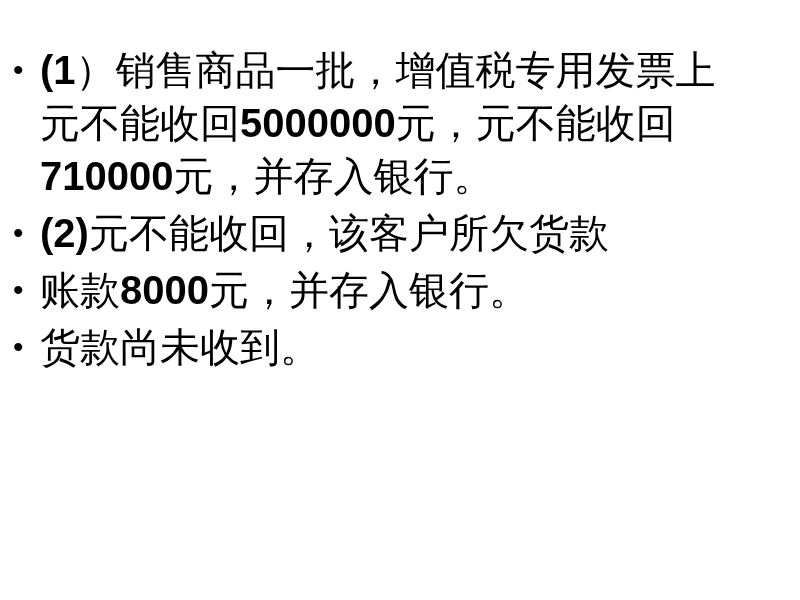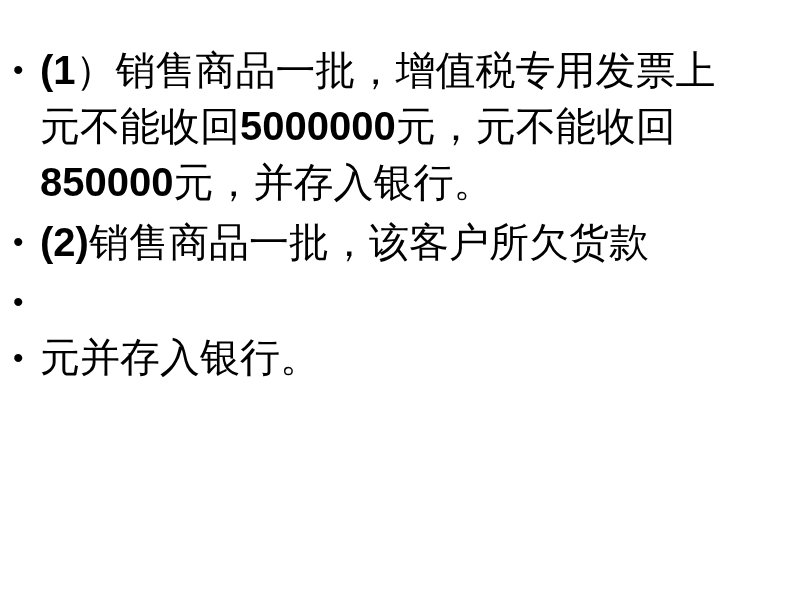--- a/index.html
+++ b/index.html
@@ -37,50 +37,51 @@
     flex: 1 1 auto;
     min-width: 0;
   }
   .text-line {
     font-size: 40px;
     line-height: 52px;
     white-space: nowrap;
     color: #000000;
   }
   .seg-cn {
-    font-family: Liberation Mono, monospace;
+    font-family: Liberation Sans, sans-serif;
     font-weight: 400;
   }
   .seg-num {
     font-family: "Liberation Sans", "DejaVu Sans", sans-serif;
     font-weight: 700;
   }
 </style>
 </head>
 <body>
 
 <div class="slide" style="background: rgb(255, 255, 255); color: rgb(0, 0, 0);">
     <div class="bullet-item">
       <span class="bullet-marker">•</span>
       <div class="bullet-content">
         <div class="text-line"><span class="seg-num">(1</span><span class="seg-cn">）销售商品一批，增值税专用发票上</span></div>
         <div class="text-line"><span class="seg-cn">元不能收回</span><span class="seg-num">5000000</span><span class="seg-cn">元，元不能收回</span></div>
-        <div class="text-line"><span class="seg-num">850000</span><span class="seg-cn">元，并存入银行。</span></div>
+        <div class="text-line"><span class="seg-num">710000</span><span class="seg-cn">元，并存入银行。</span></div>
       </div>
     </div>
     <div class="bullet-item">
       <span class="bullet-marker">•</span>
       <div class="bullet-content">
-        <div class="text-line"><span class="seg-num">(2)</span><span class="seg-cn">销售商品一批，该客户所欠货款</span></div>
+        <div class="text-line"><span class="seg-num">(2)</span><span class="seg-cn">元不能收回，该客户所欠货款</span></div>
       </div>
     </div>
     <div class="bullet-item">
       <span class="bullet-marker">•</span>
       <div class="bullet-content">
+        <div class="text-line"><span class="seg-cn">账款</span><span class="seg-num">8000</span><span class="seg-cn">元，并存入银行。</span></div>
       </div>
     </div>
     <div class="bullet-item">
       <span class="bullet-marker">•</span>
       <div class="bullet-content">
-        <div class="text-line"><span class="seg-cn">元并存入银行。</span></div>
+        <div class="text-line"><span class="seg-cn">货款尚未收到。</span></div>
       </div>
     </div>
   </div>
 
 </body></html>

